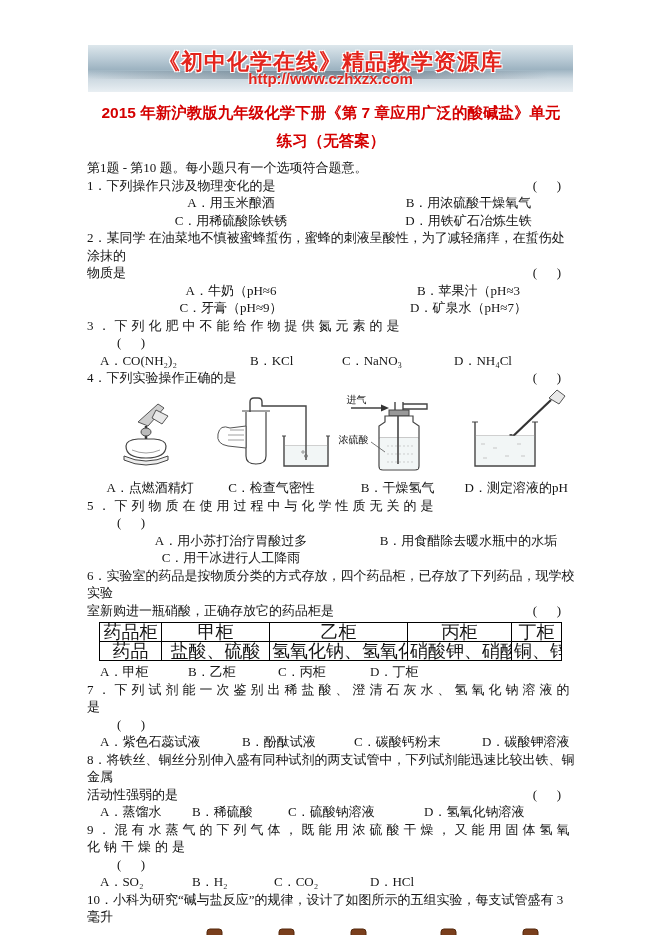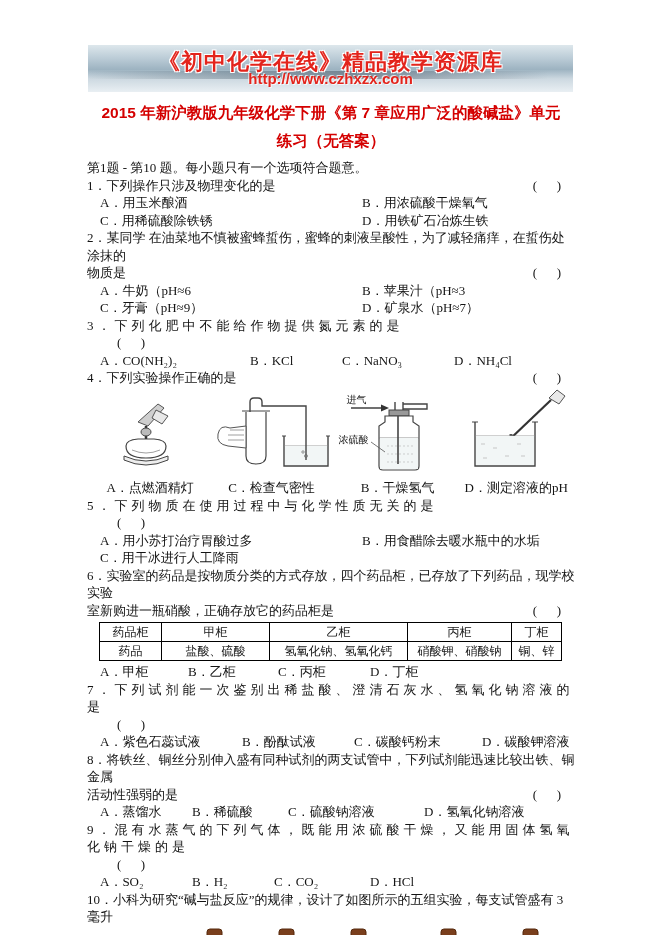--- a/index.html
+++ b/index.html
@@ -23,32 +23,32 @@
   
   .doc-title{margin-top:7px;text-align:center;color:#d40000;font-weight:bold;
           font-family:"Liberation Sans","DejaVu Sans",sans-serif;font-size:15.5px;line-height:28px;}
 
   
   .line{line-height:17.5px;}
   .flexline{display:flex;justify-content:space-between;line-height:17.5px;gap:22px;}
   .paren{white-space:pre;margin-right:14px;}
   .paren-own{padding-left:30px;line-height:17.5px;white-space:pre;}
   .spaced{letter-spacing:4px;}
-  .opt2{display:grid;grid-template-columns:262px 1fr;padding-left:13px;line-height:17.5px;}
+  .opt2{display:grid;grid-template-columns:262px 1fr;padding-left:13px;line-height:17.5px;text-align:center;}
   .opt4{display:flex;padding-left:13px;line-height:17.5px;}
   .opt4 span{display:inline-block;}
   .q3o span:nth-child(1){width:150px}.q3o span:nth-child(2){width:92px}.q3o span:nth-child(3){width:112px}
   .q6o span:nth-child(1){width:88px}.q6o span:nth-child(2){width:90px}.q6o span:nth-child(3){width:92px}
   .q7o span:nth-child(1){width:142px}.q7o span:nth-child(2){width:112px}.q7o span:nth-child(3){width:128px}
   .q8o span:nth-child(1){width:92px}.q8o span:nth-child(2){width:96px}.q8o span:nth-child(3){width:136px}
   .q9o span:nth-child(1){width:92px}.q9o span:nth-child(2){width:82px}.q9o span:nth-child(3){width:96px}
 
   
   .med-table{border-collapse:collapse;margin:3px 0 2px 12px;table-layout:fixed;width:462px;
-          font-size:12px;}
+          font-size:18px;}
   .med-table td{border:1px solid #000;text-align:center;padding:1px 2px;line-height:16px;overflow:hidden;white-space:nowrap;}
   .med-table col:nth-child(1){width:62px}.med-table col:nth-child(2){width:108px}
   .med-table col:nth-child(3){width:138px}.med-table col:nth-child(4){width:104px}
   .med-table col:nth-child(5){width:50px}
 
   
   .fig-row{display:flex;align-items:flex-end;padding-left:8px;margin:1px 0 0 0;}
   .fig-cell{display:flex;flex-direction:column;align-items:center;}
   .fig-cell .cap{line-height:18px;margin-top:1px;}
   .figA{width:118px}.figB{width:128px}.figC{width:142px}.figD{width:126px}

